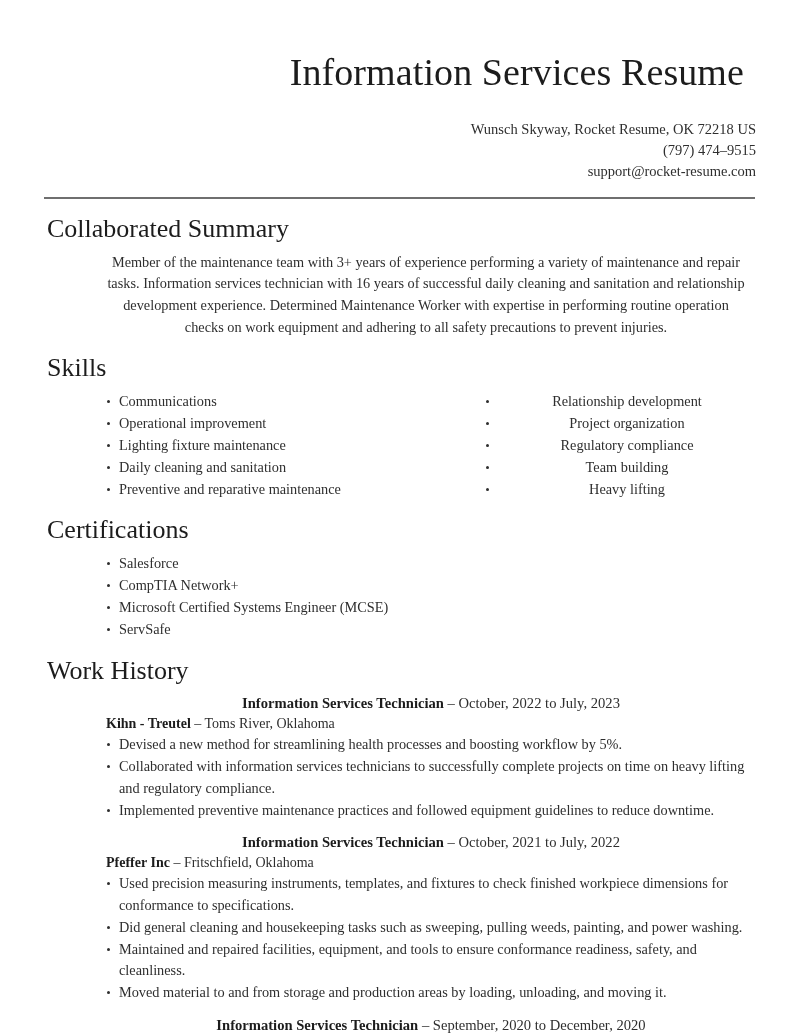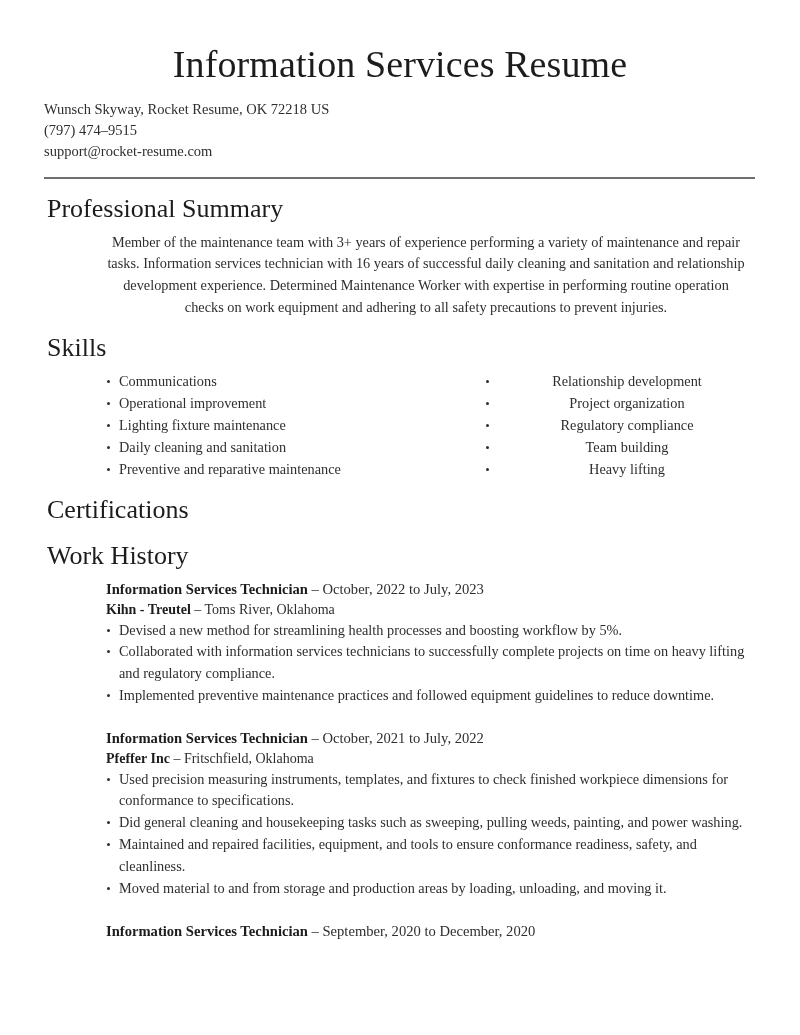--- a/index.html
+++ b/index.html
@@ -18,32 +18,32 @@
     width: 800px;
     height: 1035px;
     box-sizing: border-box;
     padding: 0 44px;
     position: relative;
     overflow: hidden;
   }
 
   
   .doc-title {
-    text-align: center;
+    text-align: right;
     font-size: 38px;
     font-weight: 400;
     letter-spacing: 0.1px;
     color: #1c1c1c;
-    margin: 4px;
+    margin: 12px;
     padding-top: 38px;
     line-height: 1.18;
   }
   .contact-block {
-    text-align: left;
-    margin-top: 12px;
+    text-align: right;
+    margin-top: 24px;
   }
   .contact-line {
     font-size: 14.5px;
     line-height: 1.45;
     color: #2e2e2e;
   }
   .header-rule {
     border: 0;
     border-top: 2px solid #6f6f6f;
     margin: 15px 0 0 0;
@@ -100,26 +100,27 @@
   }
   .skills-col { width: 50%; box-sizing: border-box; }
   .skills-col.right { padding-left: 54px; text-align: center; }
 
   
   .certs { padding-left: 62px; }
 
   
   .jobs { padding-left: 62px; }
   .job { margin-top: 0; }
-  .job + .job { margin-top: 21px; }
+  .job + .job { margin-top: 11px; }
   .job-heading {
     font-size: 14.6px;
     line-height: 1.42;
     font-weight: 700;
     color: #1c1c1c;
+    text-align: center;
   }
   .job-heading .dates {
     font-weight: 400;
     color: #2e2e2e;
   }
   .job-company {
     font-size: 14px;
     line-height: 1.42;
     font-weight: 700;
     color: #1c1c1c;
@@ -137,21 +138,21 @@
 
   <div class="contact-block">
     <div class="contact-line">Wunsch Skyway, Rocket Resume, OK 72218 US</div>
     <div class="contact-line">(797) 474–9515</div>
     <div class="contact-line">support@rocket-resume.com</div>
   </div>
 
   <hr class="header-rule">
 
   <div class="section">
-    <h2 class="section-title">Professional Summary</h2>
+    <h2 class="section-title">Collaborated Summary</h2>
     <div class="section-body">
       <p class="summary-text">Member of the maintenance team with 3+ years of experience performing a variety of maintenance and repair tasks. Information services technician with 16 years of successful daily cleaning and sanitation and relationship development experience. Determined Maintenance Worker with expertise in performing routine operation checks on work equipment and adhering to all safety precautions to prevent injuries.</p>
     </div>
   </div>
 
   <div class="section">
     <h2 class="section-title">Skills</h2>
     <div class="skills-cols">
       <div class="skills-col left">
         <ul class="bullets" id="skills-left">
@@ -169,20 +170,28 @@
             <li>Regulatory compliance</li>
             <li>Team building</li>
             <li>Heavy lifting</li>
           </ul>
       </div>
     </div>
   </div>
 
   <div class="section">
     <h2 class="section-title">Certifications</h2>
+    <div class="certs">
+      <ul class="bullets" id="certs-list">
+          <li>Salesforce</li>
+          <li>CompTIA Network+</li>
+          <li>Microsoft Certified Systems Engineer (MCSE)</li>
+          <li>ServSafe</li>
+        </ul>
+    </div>
   </div>
 
   <div class="section">
     <h2 class="section-title">Work History</h2>
     <div class="jobs" id="jobs-list">
         <div class="job">
           <div class="job-heading"><span>Information Services Technician </span><span class="dates">– October, 2022 to July, 2023</span></div>
           <div class="job-company"><span>Kihn - Treutel </span><span class="loc">– Toms River, Oklahoma</span></div>
           <ul class="bullets job-bullets">
             <li>Devised a new method for streamlining health processes and boosting workflow by 5%.</li>

